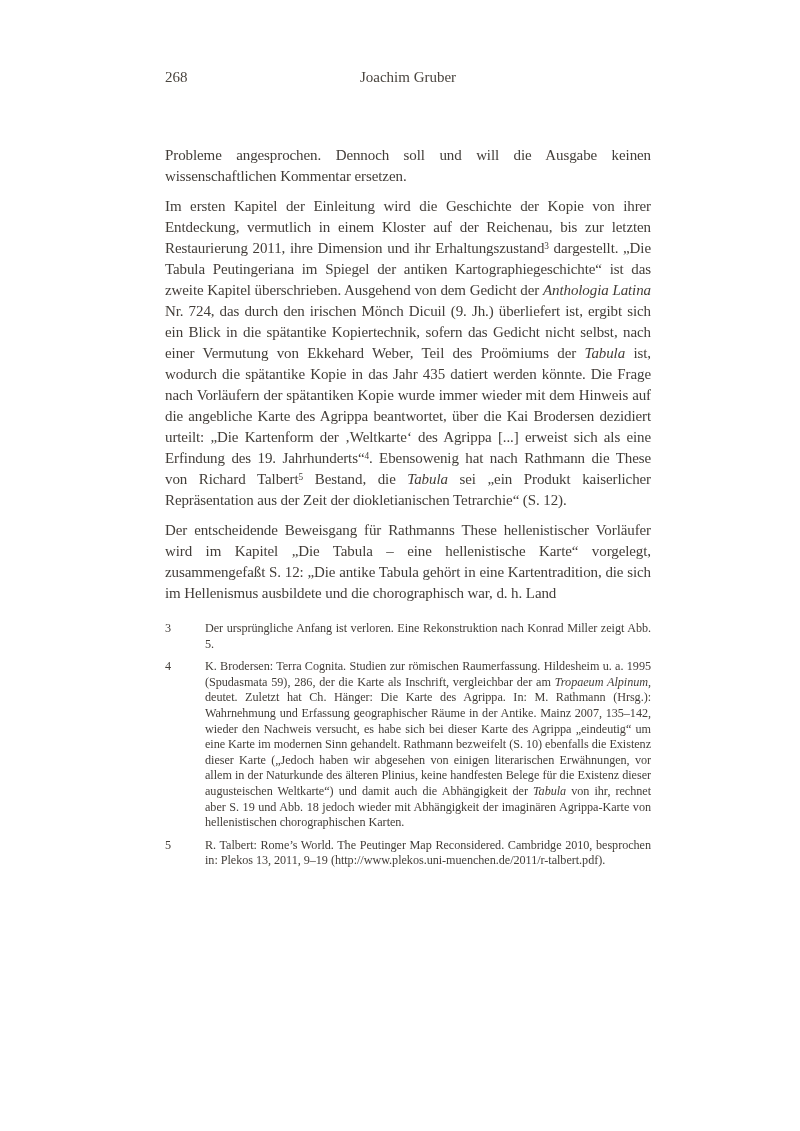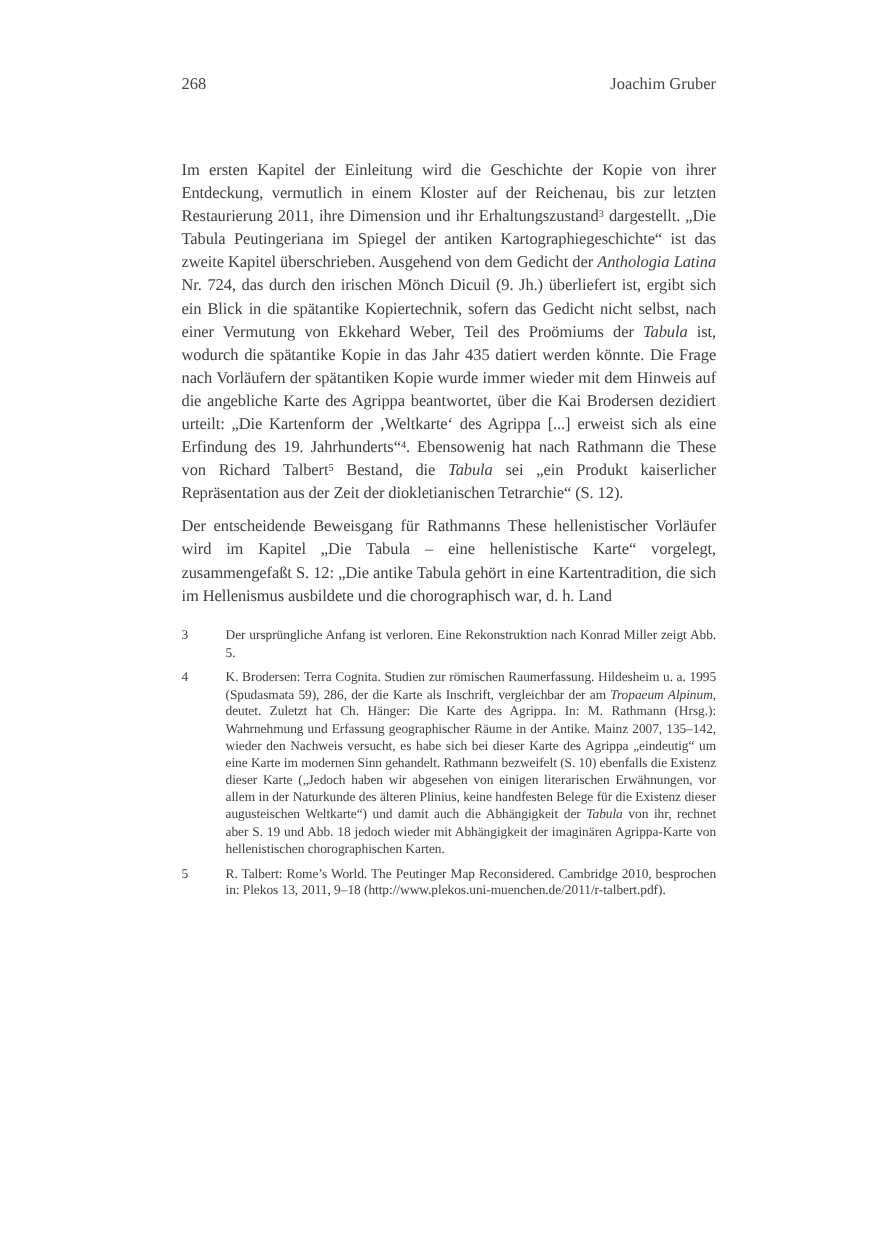--- a/index.html
+++ b/index.html
@@ -33,21 +33,21 @@
     line-height: 18px;
     color: #4a453f;
   }
   .page-number {
     position: absolute;
     left: 0;
     top: 0;
   }
   .running-title {
     display: block;
-    text-align: right;
+    text-align: center;
   }
   .body-text {
     margin-top: 59px;
   }
   .body-text p {
     margin: 0 0 9px 0;
     font-size: 15px;
     line-height: 21px;
     text-align: justify;
     letter-spacing: -0.1px;
@@ -88,33 +88,34 @@
 
 <div class="page">
   <div class="content">
 
     <header class="running-header">
       <span class="page-number">268</span>
       <span class="running-title">Joachim Gruber</span>
     </header>
 
     <main class="body-text">
+      <p><span>Probleme angesprochen. Dennoch soll und will die Ausgabe keinen wissenschaftlichen Kommentar ersetzen.</span></p>
       <p><span>Im ersten Kapitel der Einleitung wird die Geschichte der Kopie von ihrer Entdeckung, vermutlich in einem Kloster auf der Reichenau, bis zur letzten Restaurierung 2011, ihre Dimension und ihr Erhaltungszustand</span><sup>3</sup><span> dargestellt. „Die Tabula Peutingeriana im Spiegel der antiken Kartographiegeschichte“ ist das zweite Kapitel überschrieben. Ausgehend von dem Gedicht der </span><i>Anthologia Latina</i><span> Nr. 724, das durch den irischen Mönch Dicuil (9. Jh.) überliefert ist, ergibt sich ein Blick in die spätantike Kopiertechnik, sofern das Gedicht nicht selbst, nach einer Vermutung von Ekkehard Weber, Teil des Proömiums der </span><i>Tabula</i><span> ist, wodurch die spätantike Kopie in das Jahr 435 datiert werden könnte. Die Frage nach Vorläufern der spätantiken Kopie wurde immer wieder mit dem Hinweis auf die angebliche Karte des Agrippa beantwortet, über die Kai Brodersen dezidiert urteilt: „Die Kartenform der ‚Weltkarte‘ des Agrippa [...] erweist sich als eine Erfindung des 19. Jahrhunderts“</span><sup>4</sup><span>. Ebensowenig hat nach Rathmann die These von Richard Talbert</span><sup>5</sup><span> Bestand, die </span><i>Tabula</i><span> sei „ein Produkt kaiserlicher Repräsentation aus der Zeit der diokletianischen Tetrarchie“ (S. 12).</span></p>
       <p><span>Der entscheidende Beweisgang für Rathmanns These hellenistischer Vorläufer wird im Kapitel „Die Tabula – eine hellenistische Karte“ vorgelegt, zusammengefaßt S. 12: „Die antike Tabula gehört in eine Kartentradition, die sich im Hellenismus ausbildete und die chorographisch war, d. h. Land</span></p>
     </main>
 
     <section class="footnotes">
       <div class="footnote">
         <span class="fn-num">3</span>
         <span class="fn-text"><span>Der ursprüngliche Anfang ist verloren. Eine Rekonstruktion nach Konrad Miller zeigt Abb. 5.</span></span>
       </div>
       <div class="footnote">
         <span class="fn-num">4</span>
         <span class="fn-text"><span>K. Brodersen: Terra Cognita. Studien zur römischen Raumerfassung. Hildesheim u. a. 1995 (Spudasmata 59), 286, der die Karte als Inschrift, vergleichbar der am </span><i>Tropaeum Alpinum</i><span>, deutet. Zuletzt hat Ch. Hänger: Die Karte des Agrippa. In: M. Rathmann (Hrsg.): Wahrnehmung und Erfassung geographischer Räume in der Antike. Mainz 2007, 135–142, wieder den Nachweis versucht, es habe sich bei dieser Karte des Agrippa „eindeutig“ um eine Karte im modernen Sinn gehandelt. Rathmann bezweifelt (S. 10) ebenfalls die Existenz dieser Karte („Jedoch haben wir abgesehen von einigen literarischen Erwähnungen, vor allem in der Naturkunde des älteren Plinius, keine handfesten Belege für die Existenz dieser augusteischen Weltkarte“) und damit auch die Abhängigkeit der </span><i>Tabula</i><span> von ihr, rechnet aber S. 19 und Abb. 18 jedoch wieder mit Abhängigkeit der imaginären Agrippa-Karte von hellenistischen chorographischen Karten.</span></span>
       </div>
       <div class="footnote">
         <span class="fn-num">5</span>
-        <span class="fn-text"><span>R. Talbert: Rome’s World. The Peutinger Map Reconsidered. Cambridge 2010, besprochen in: Plekos 13, 2011, 9–18 (http://www.plekos.uni-muenchen.de/2011/r-talbert.pdf).</span></span>
+        <span class="fn-text"><span>R. Talbert: Rome’s World. The Peutinger Map Reconsidered. Cambridge 2010, besprochen in: Plekos 13, 2011, 9–19 (http://www.plekos.uni-muenchen.de/2011/r-talbert.pdf).</span></span>
       </div>
     </section>
 
   </div>
 </div>
 
 </body></html>

